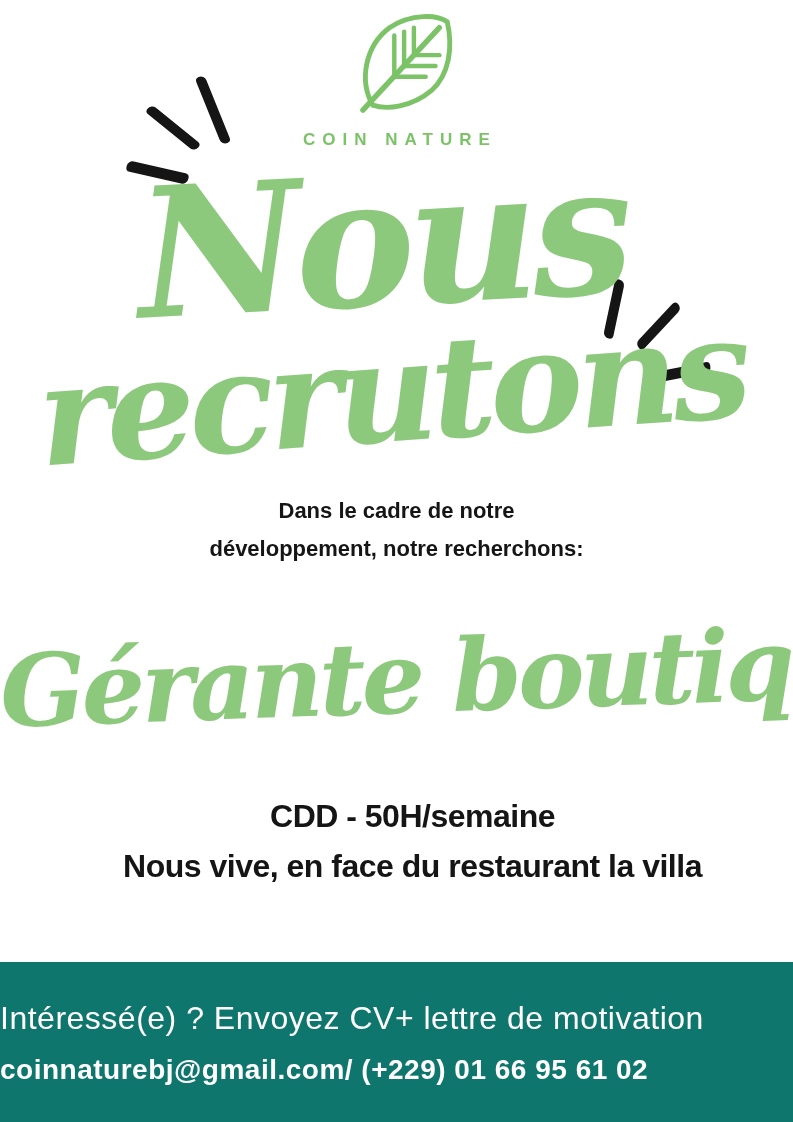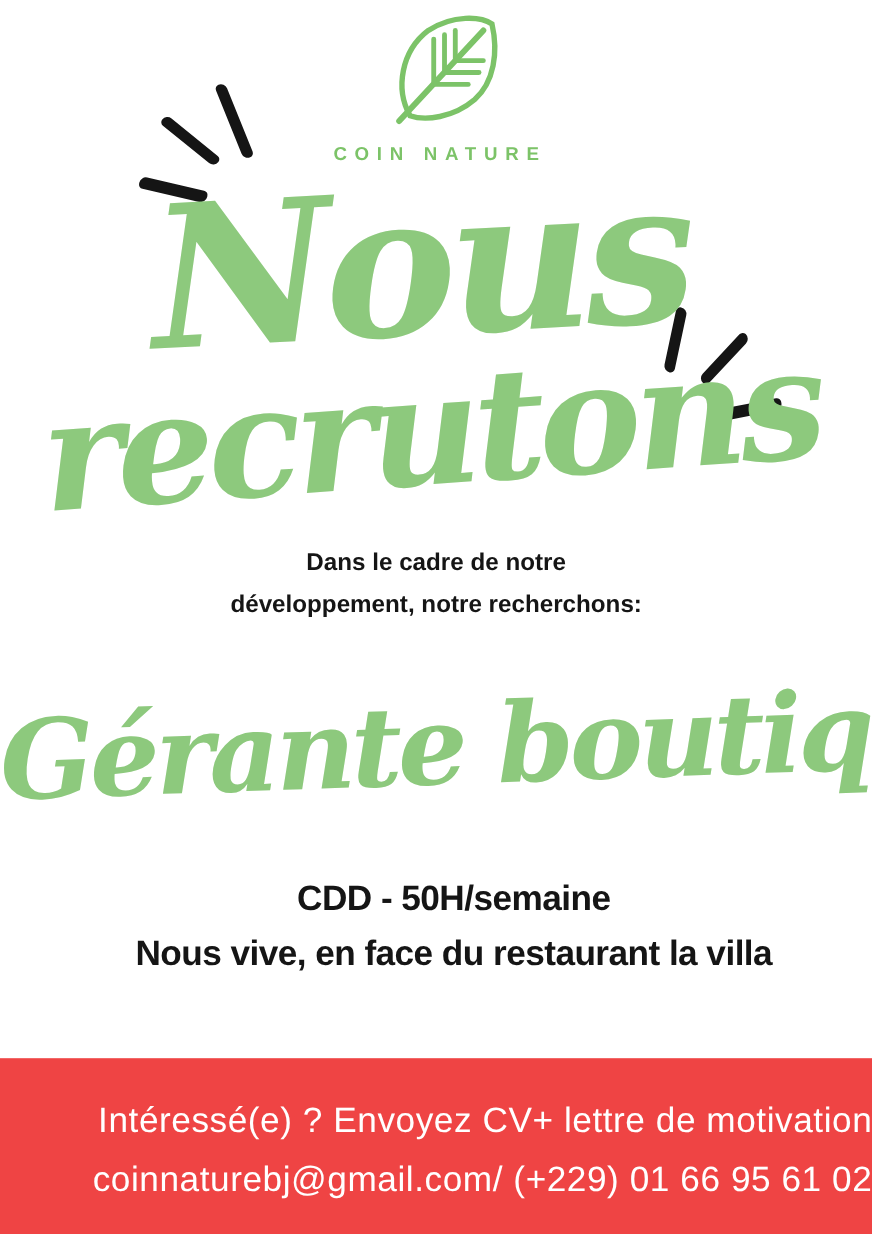--- a/index.html
+++ b/index.html
@@ -65,29 +65,29 @@
   
   .details{
     position:absolute;top:791px;left:0;right:0;
     text-align:center;color:#151515;
     font-size:32px;font-weight:700;line-height:50px;letter-spacing:-0.5px;padding-left:32px;
   }
 
   
   .band{
     position:absolute;left:0;top:962px;width:793px;height:160px;
-    background:#ef4444;color:#ffffff;text-align:right;
+    background:#0f766e;color:#ffffff;text-align:left;
   }
   .band .cta{
     margin-top:38px;
     font-size:32px;font-weight:400;letter-spacing:0.5px;
   }
   .band .contact{
     margin-top:17px;
-    font-size:32px;font-weight:400;letter-spacing:0.5px;
+    font-size:28px;font-weight:700;letter-spacing:0.5px;
   }
 </style>
 </head>
 <body>
 
 <div class="poster">
 
   <svg class="logo" viewBox="0 0 110 104" fill="none" stroke="#7cc368" stroke-width="5" stroke-linecap="round">
     <path d="M 18 95 C 4 70, 10 35, 35 16 C 58 1, 84 3, 94 10 C 100 36, 96 64, 78 80 C 58 97, 32 100, 18 95 Z"></path>
     <path d="M 8 100 L 86 16" stroke-width="5.5"></path>

